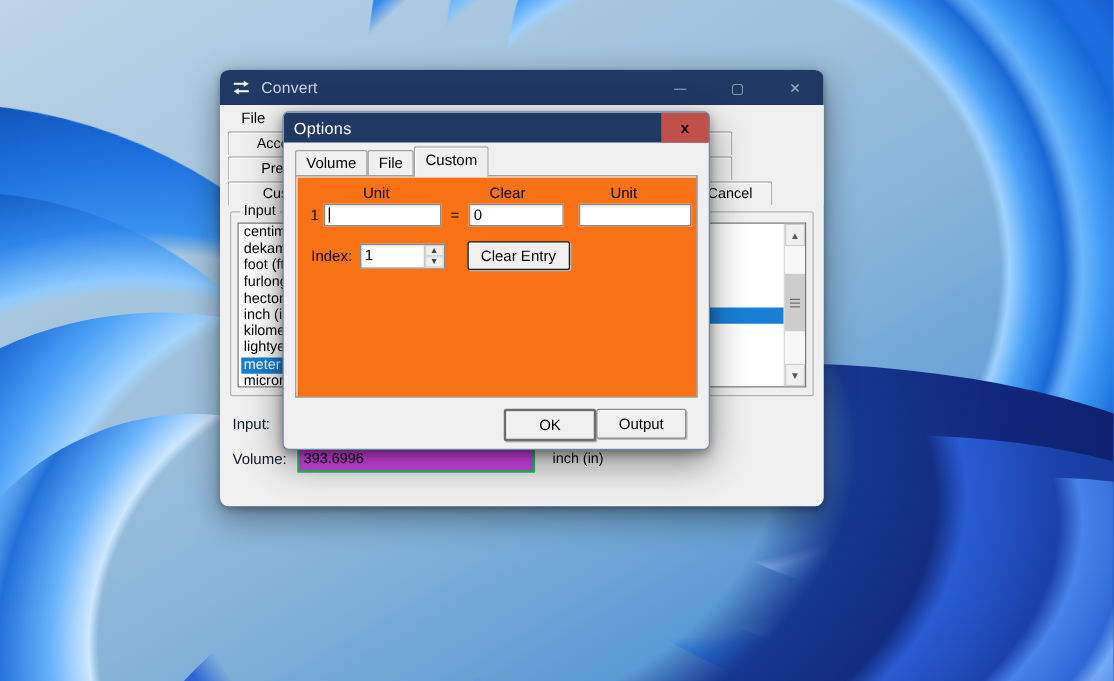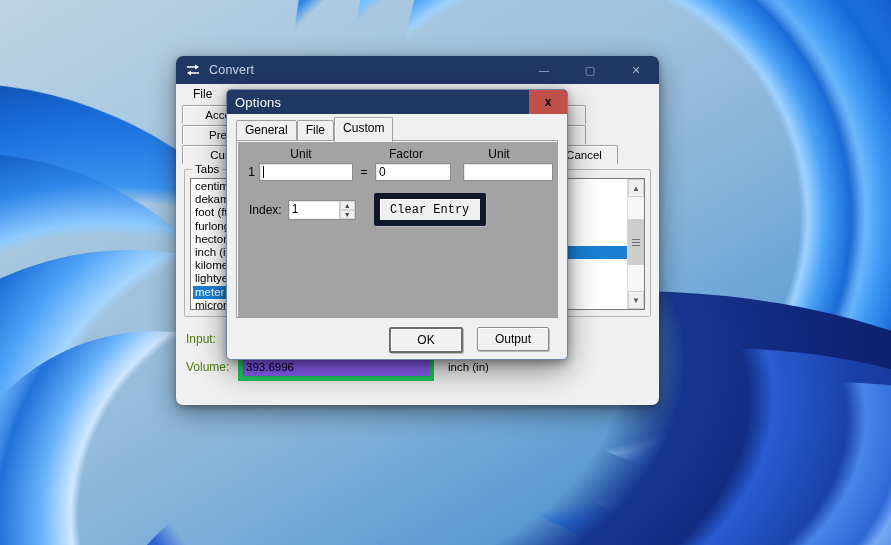--- a/index.html
+++ b/index.html
@@ -138,22 +138,22 @@
       display:flex;align-items:center;justify-content:center;font-size:8px;color:#5a5a5a;}
   .strack{flex:1;background:#f7f7f7;position:relative;}
   .sthumb{position:absolute;left:0;right:0;top:22px;height:46px;background:#cdcdcd;
       display:flex;align-items:center;justify-content:center;}
   .sgrip{width:8px;}
   .sgrip div{height:1px;background:#6f6f6f;margin:2px 0;}
 
   
   #io{padding:12px 8px 0 10px;}
   .iorow{display:flex;align-items:center;height:20px;margin-bottom:8px;}
-  .iolabel{width:52px;font-size:12px;color:#4d7c0f;}
-  .iofield{width:180px;height:17px;background:#8b5cf6;border:5px solid #22c55e;
+  .iolabel{width:52px;font-size:12px;color:#0f172a;}
+  .iofield{width:180px;height:17px;background:#d946ef;border:2px solid #22c55e;
       font-size:11.5px;color:#000;padding:0 3px;line-height:17px;
       box-shadow:inset 1px 1px 0 rgba(0,0,0,.09);}
   .iounit{margin-left:14px;font-size:11.5px;color:#000;}
 
   
   #options-dialog{
     position:absolute;left:226px;top:89px;width:340px;height:269px;
     background:#f0f0f0;border:1px solid #6e86a8;border-radius:5px;
     box-shadow:0 10px 30px rgba(0,0,0,.45),0 3px 8px rgba(0,0,0,.32);
     overflow:hidden;
@@ -164,44 +164,44 @@
   #options-close{position:absolute;right:0;top:0;width:38px;height:24px;background:#c0504a;
      display:flex;align-items:center;justify-content:center;color:#000;font-size:12px;
      font-weight:bold;border-top-right-radius:4px;}
   #options-body{padding:8px 9px 0 9px;}
   #opt-tabs{display:flex;align-items:flex-end;height:19px;position:relative;z-index:2;}
   .otab{font-size:12px;color:#000;padding:2px 8px 2px 8px;background:#f0f0f0;
      border:1px solid #a0a0a0;border-bottom:1px solid #a0a0a0;border-radius:2px 2px 0 0;
      margin-right:0;height:15px;line-height:15px;}
   .otab.active{height:19px;line-height:17px;background:#f0f0f0;border-bottom:1px solid #f0f0f0;
      position:relative;top:1px;z-index:3;box-shadow:inset 1px 1px 0 #fff;}
-  #opt-panel{border:1px solid #a0a0a0;border-top:1px solid #a0a0a0;background:#a3a3a3;
+  #opt-panel{border:1px solid #a0a0a0;border-top:1px solid #a0a0a0;background:#f97316;
      margin-top:-1px;height:176px;position:relative;box-shadow:inset 1px 1px 0 #fff;}
   #custom-head{display:flex;padding:6px 0 0 0;font-size:12px;}
   .ch{text-align:center;}
   #custom-row{display:flex;align-items:center;padding:2px 0 0 0;}
   .rownum{width:18px;text-align:right;font-size:12px;color:#000;padding-right:4px;}
   .txtbox{height:16px;background:#fff;border:1px solid #8c8c8c;font-size:12px;
      color:#000;padding:0 3px;line-height:16px;
      box-shadow:inset 1px 1px 1px rgba(0,0,0,.12);position:relative;}
   .caret{position:absolute;left:3px;top:2px;width:1px;height:12px;background:#000;}
   .eqsign{width:22px;text-align:center;font-size:12px;}
   #index-row{display:flex;align-items:center;padding:12px 0 0 12px;}
   #index-label{font-size:12px;margin-right:6px;text-align:right;}
   #index-spin{display:flex;height:18px;border:1px solid #8c8c8c;background:#fff;width:66px;
      box-shadow:inset 1px 1px 1px rgba(0,0,0,.12);}
   #index-value{flex:1;font-size:12px;padding:0 3px;line-height:17px;color:#000;}
   #index-arrows{width:15px;display:flex;flex-direction:column;border-left:1px solid #c8c8c8;}
   .spinb{flex:1;background:#f0f0f0;border:1px solid #d4d4d4;display:flex;
      align-items:center;justify-content:center;font-size:7px;color:#444;}
-  #clear-entry{margin-left:18px;height:21px;min-width:80px;padding:0 10px;
-     background:#f0f0f0;border:6px solid #0f172a;border-radius:2px;font-size:12px;
+  #clear-entry{margin-left:18px;height:21px;min-width:80px;padding:0 0;
+     background:#f0f0f0;border:1px solid #0f172a;border-radius:2px;font-size:12px;
      display:flex;align-items:center;justify-content:center;
-     box-shadow:inset 1px 1px 0 #fff, 1px 1px 0 #b9b9b9;font-family:Liberation Mono, monospace;}
-  #opt-footer{display:flex;justify-content:flex-end;padding:9px 9px 0 0;gap:14px;}
+     box-shadow:inset 1px 1px 0 #fff, 1px 1px 0 #b9b9b9;}
+  #opt-footer{display:flex;justify-content:flex-end;padding:9px 9px 0 0;gap:0;}
   .dlgbtn{width:70px;height:22px;background:#f0f0f0;border:1px solid #8b8b8b;border-radius:2px;
      font-size:12px;display:flex;align-items:center;justify-content:center;
      box-shadow:inset 1px 1px 0 #fff, 1px 1px 0 #b9b9b9;}
   .dlgbtn.default{border:2px solid #6e6e6e;}
 </style>
 </head>
 <body>
 
 <div id="screen">
 
@@ -258,21 +258,21 @@
       <div class="tabrow">
         <div class="cvtab" style="width:82px">Custom</div>
         <div class="cvtab" style="width:56px;margin-left:198px">Mass</div>
         <div class="cvtab" style="width:54px">Cancel</div>
       </div>
     </div>
 
     <div id="panes">
 
       <div class="grp">
-        <span class="grplabel">Tabs</span>
+        <span class="grplabel">Input</span>
         <div class="listbox">
           <div class="listitems">
             <div class="litem">centimeter (cm)</div>
             <div class="litem">dekameter (dam)</div>
             <div class="litem">foot (ft)</div>
             <div class="litem">furlong</div>
             <div class="litem">hectometer (hm)</div>
             <div class="litem">inch (in)</div>
             <div class="litem">kilometer (km)</div>
             <div class="litem">lightyear</div>
@@ -331,32 +331,32 @@
   <div id="options-dialog">
 
     <div id="options-titlebar">
       <span id="options-title">Options</span>
       <div id="options-close">x</div>
     </div>
 
     <div id="options-body">
 
       <div id="opt-tabs">
-        <div class="otab">General</div>
+        <div class="otab">Volume</div>
         <div class="otab">File</div>
         <div class="otab active">Custom</div>
       </div>
 
       <div id="opt-panel">
 
         <div id="custom-head">
           <div class="ch" style="width:18px"></div>
           <div class="ch" style="width:92px">Unit</div>
           <div class="ch" style="width:22px"></div>
-          <div class="ch" style="width:74px">Factor</div>
+          <div class="ch" style="width:74px">Clear</div>
           <div class="ch" style="width:12px"></div>
           <div class="ch" style="width:88px">Unit</div>
         </div>
 
         <div id="custom-row">
           <div class="rownum">1</div>
           <div class="txtbox" style="width:86px">
               <span class="caret"></span>
             </div>
           <div class="eqsign">=</div>

